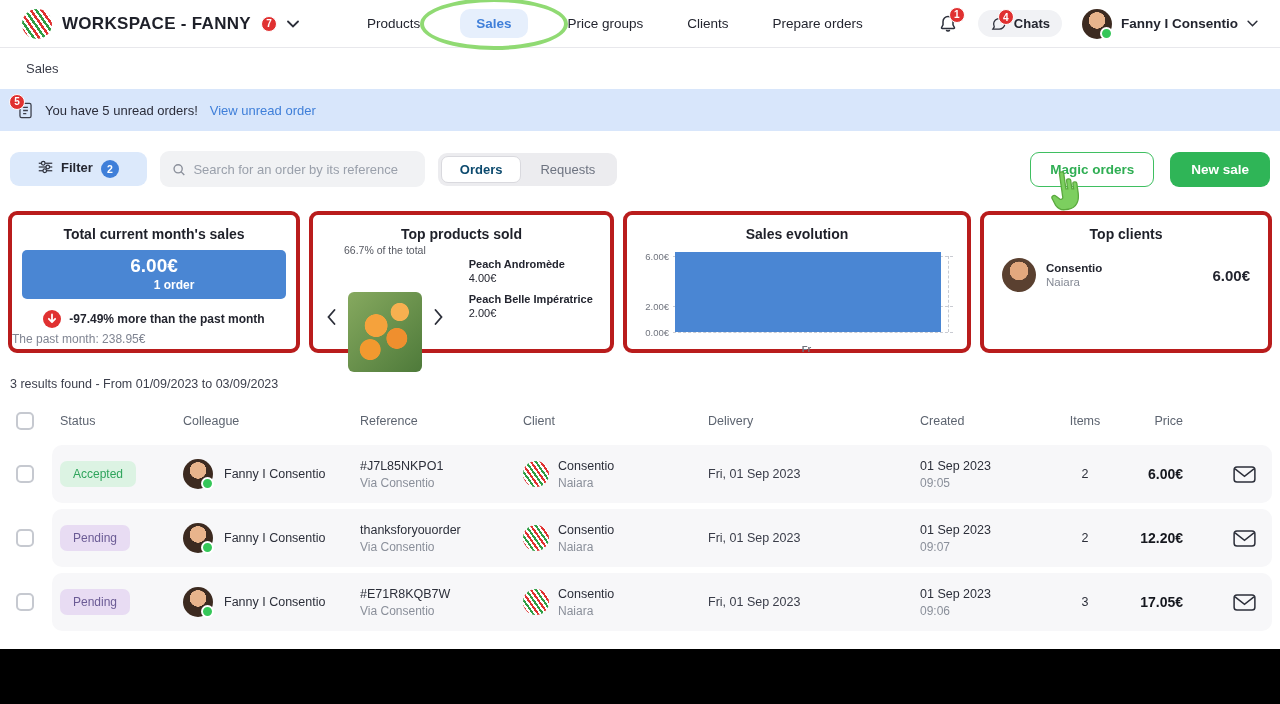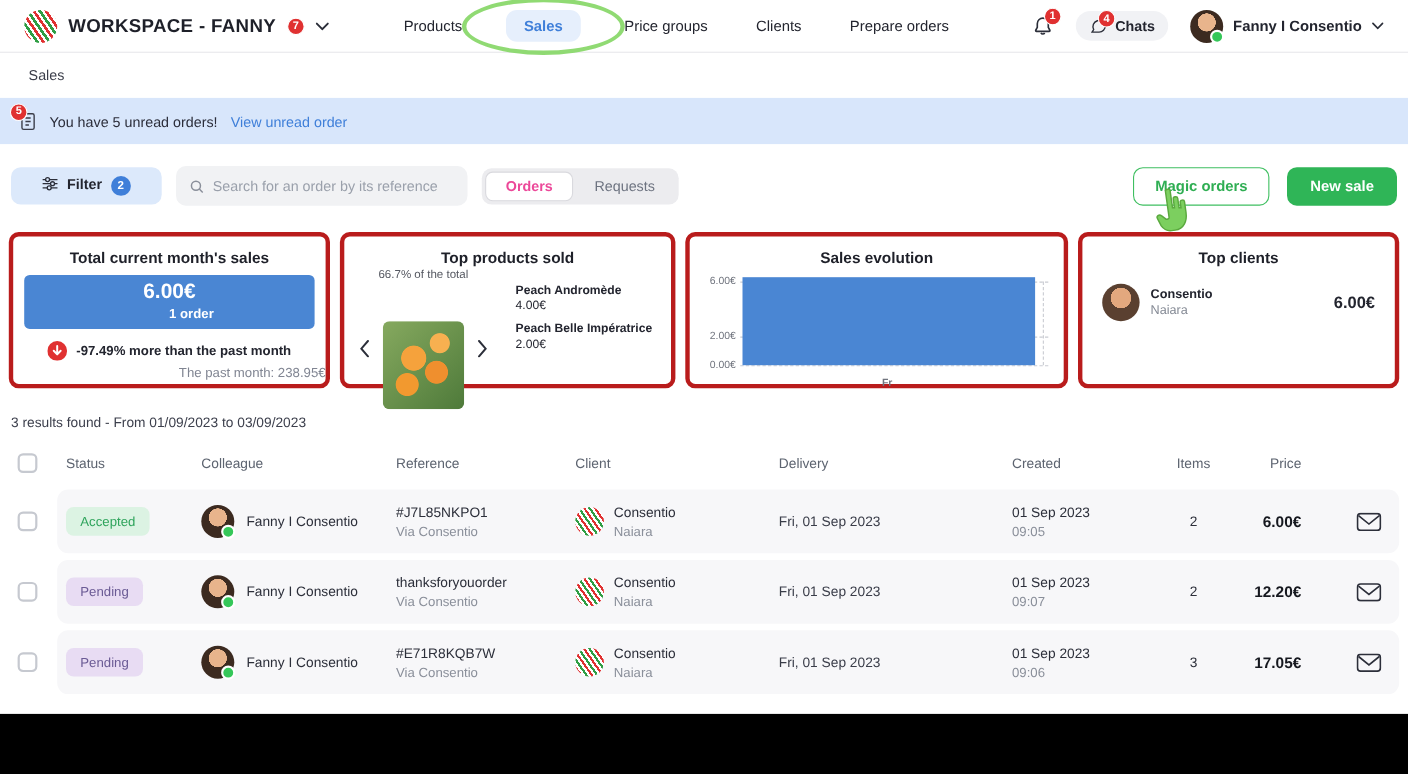--- a/index.html
+++ b/index.html
@@ -40,37 +40,37 @@
 
   
   .toolbar { display:flex; align-items:center; margin:20px 10px 0; }
   .btn-filter { display:flex; gap:8px; background:#dce9fb; border:none; border-radius:9px; padding:8px 28px; font-size:13px; font-weight:600; color:#23252f; cursor:pointer; font-family:inherit; }
   .filter-count { width:18px; height:18px; background:#3f7fd9; color:#fff; border-radius:50%; font-size:10.5px; font-weight:700; display:inline-flex; align-items:center; justify-content:center; }
   .search-box { margin-left:13px; width:265px; height:36px; background:#f1f2f4; border-radius:9px; display:flex; align-items:center; gap:8px; padding:0 12px; }
   .search-box input { border:none; background:transparent; outline:none; font-size:13px; color:#3a3d49; width:100%; font-family:inherit; }
   .search-box input::placeholder { color:#9aa0ab; }
   .segmented { margin-left:13px; background:#ececef; border-radius:9px; padding:3px; display:flex; }
   .seg-opt { font-size:13px; padding:6px 19px; border-radius:7px; color:#6d7380; cursor:pointer; }
-  .seg-opt.active { background:#fff; border:1px solid #d9d9de; color:#ec4899; font-weight:700; padding:5px 18px; }
+  .seg-opt.active { background:#fff; border:1px solid #d9d9de; color:#0c4a6e; font-weight:700; padding:5px 18px; }
   .toolbar-right { margin-left:auto; display:flex; align-items:center; gap:16px; }
   .btn-magic { position:relative; background:#fff; border:1px solid #3fbf61; color:#2fae53; border-radius:9px; padding:9px 19px; font-size:13.5px; font-weight:600; cursor:pointer; font-family:inherit; }
   .btn-newsale { background:#2fb557; border:none; color:#fff; border-radius:9px; padding:10px 21px; font-size:13.5px; font-weight:700; cursor:pointer; font-family:inherit; }
   .annotation-hand { position:absolute; left:16px; top:16px; width:40px; height:46px; pointer-events:none; z-index:50; transform:rotate(-8deg); }
 
   
   .cards { display:flex; justify-content:space-between; margin:24px 8px 0; }
   .card { background:#fff; border:4px solid #b91c1c; border-radius:9px; height:142px; padding:11px 0 0; }
   .card-title { font-size:14px; font-weight:700; text-align:center; color:#1e2029; }
   .card-sales { width:292px; }
   .blue-box { margin:8px 10px 0; background:#4a86d3; border-radius:5px; text-align:center; padding:5px 0 7px; color:#fff; }
   .blue-amount { font-size:19px; font-weight:700; }
   .blue-orders { font-size:12px; font-weight:600; margin-top:1px;padding-left:40px; }
   .change-row { display:flex; align-items:center; justify-content:center; gap:8px; margin-top:11px; }
   .change-text { font-size:12px; font-weight:600; color:#23252f; }
-  .past-text { font-size:12px; color:#808592; text-align:right; margin-top:4px; }
+  .past-text { font-size:12px; color:#808592; text-align:left; margin-top:4px; }
 
   .card-products { width:305px; }
   .products-body { display:flex; padding:2px 12px 0 14px; }
   .carousel-chev { align-self:center; margin-top:18px; cursor:pointer; display:inline-flex; }
   .product-visual { margin:0 8px; display:flex; flex-direction:column; align-items:center;gap:32px; }
   .share-text { font-size:10.5px; color:#565962; margin-bottom:4px; white-space:nowrap; }
   .product-img { width:74px; height:80px; border-radius:6px;
     background-image:
       radial-gradient(circle at 38% 42%, #f5a23c 0 17%, rgba(0,0,0,0) 18%),
       radial-gradient(circle at 66% 58%, #ef8f2e 0 15%, rgba(0,0,0,0) 16%),

